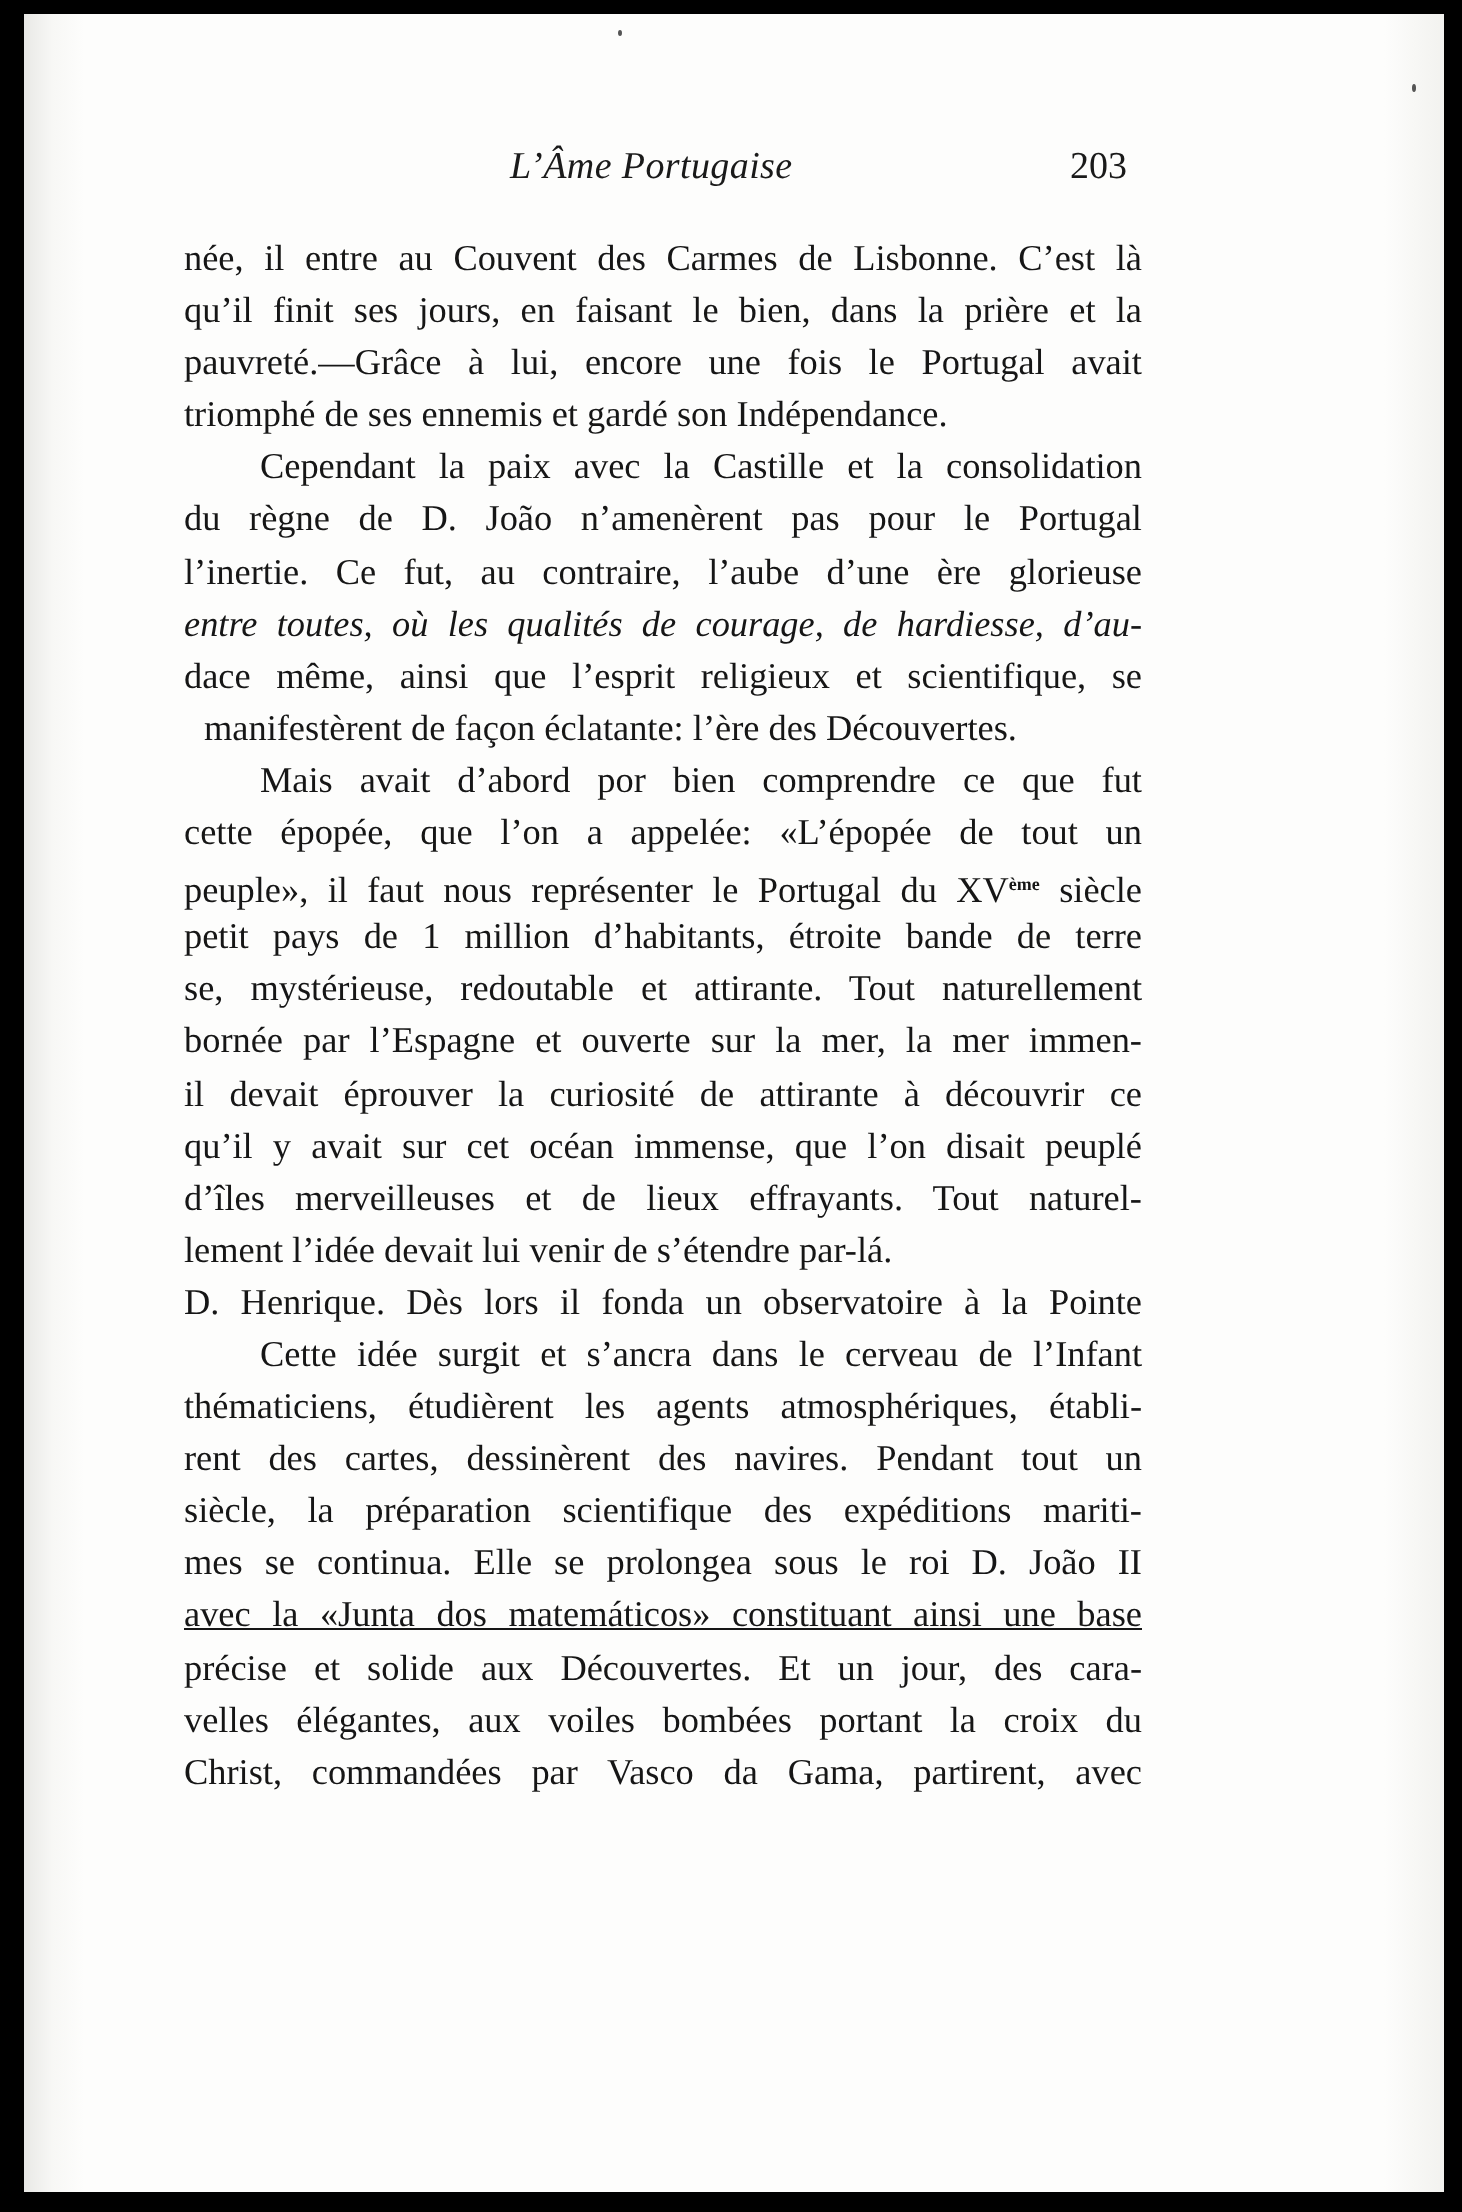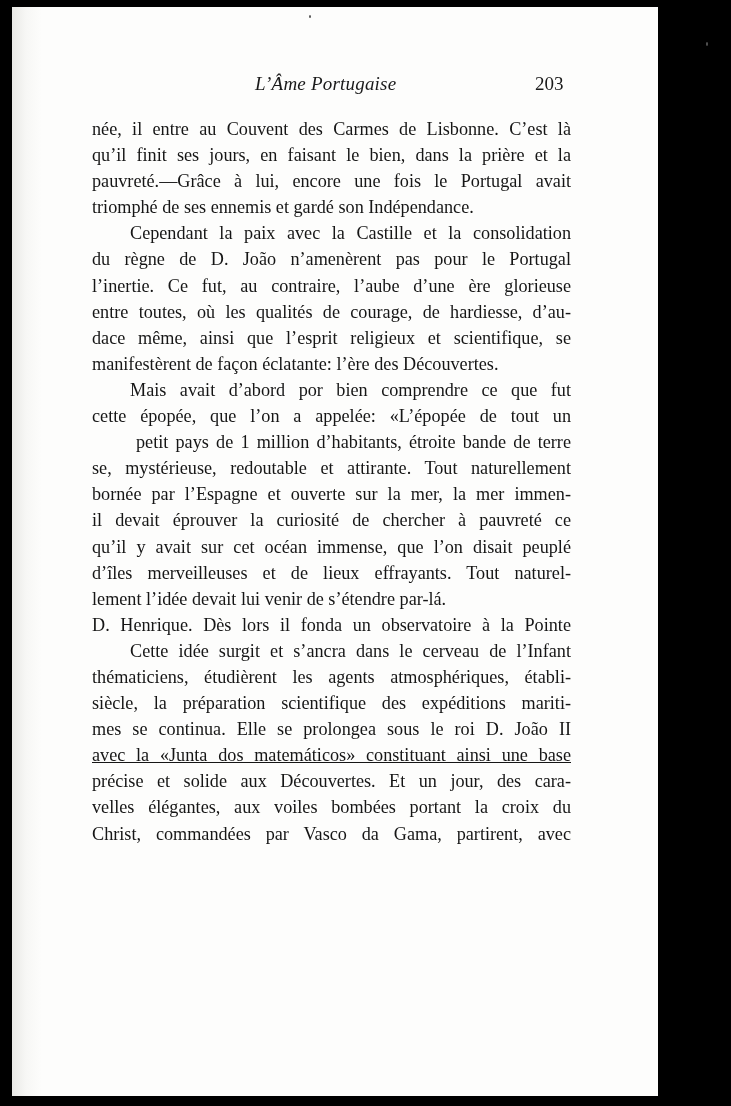--- a/index.html
+++ b/index.html
@@ -10,21 +10,21 @@
     body {
       width: 731px;
       height: 1106px;
       position: relative;
       overflow: hidden;
     }
     .page {
       position: absolute;
       left: 12px;
       top: 7px;
-      width: 646px;
+      width: 710px;
       height: 1089px;
       background: #fdfdfc;
       background-image: linear-gradient(90deg, #e9e9e6 0px, #f7f7f5 14px, #fdfdfc 30px, #fdfdfc 680px, #f2f2ef 710px);
     }
     .running-head {
       position: absolute;
       top: 66px;
       left: 0;
       width: 710px;
       height: 26px;
@@ -93,37 +93,39 @@
   <div class="text-block">
 
     <span class="line" style="white-space: normal;">née, il entre au Couvent des Carmes de Lisbonne. C’est là</span>
     <span class="line" style="white-space: normal;">qu’il finit ses jours, en faisant le bien, dans la prière et la</span>
     <span class="line" style="white-space: normal;">pauvreté.—Grâce à lui, encore une fois le Portugal avait</span>
     <span class="line last" style="white-space: normal;">triomphé de ses ennemis et gardé son Indépendance.</span>
 
     <span class="line indent" style="white-space: normal;">Cependant la paix avec la Castille et la consolidation</span>
     <span class="line" style="white-space: normal;">du règne de D. João n’amenèrent pas pour le Portugal</span>
     <span class="line" style="white-space: normal;">l’inertie. Ce fut, au contraire, l’aube d’une ère glorieuse</span>
-    <span class="line" style="white-space: normal;">entre toutes, où les qualités de courage, de hardiesse, d’au-</span>
+    <span class="line" style="white-space: normal; font-style: italic;">entre toutes, où les qualités de courage, de hardiesse, d’au-</span>
     <span class="line" style="white-space: normal;">dace même, ainsi que l’esprit religieux et scientifique, se</span>
-    <span class="line last" style="white-space: normal;">manifestèrent de façon éclatante: l’ère des Découvertes.</span>
+    <span class="line last" style="white-space: normal; margin-left: 10px;">manifestèrent de façon éclatante: l’ère des Découvertes.</span>
 
     <span class="line indent" style="white-space: normal;">Mais avait d’abord por bien comprendre ce que fut</span>
     <span class="line" style="white-space: normal;">cette épopée, que l’on a appelée: «L’épopée de tout un</span>
-    <span class="line" style="white-space: normal; margin-left: 44px;">petit pays de 1 million d’habitants, étroite bande de terre</span>
+    <span class="line" style="white-space: normal;"><span>peuple», il faut nous représenter le Portugal du XV</span><sup class="sc">ème</sup><span> siècle</span></span>
+    <span class="line" style="white-space: normal;">petit pays de 1 million d’habitants, étroite bande de terre</span>
     <span class="line" style="white-space: normal;">se, mystérieuse, redoutable et attirante. Tout naturellement</span>
     <span class="line" style="white-space: normal;">bornée par l’Espagne et ouverte sur la mer, la mer immen-</span>
-    <span class="line" style="white-space: normal;">il devait éprouver la curiosité de chercher à pauvreté ce</span>
+    <span class="line" style="white-space: normal;">il devait éprouver la curiosité de attirante à découvrir ce</span>
     <span class="line" style="white-space: normal;">qu’il y avait sur cet océan immense, que l’on disait peuplé</span>
     <span class="line" style="white-space: normal;">d’îles merveilleuses et de lieux effrayants. Tout naturel-</span>
     <span class="line last" style="white-space: normal;">lement l’idée devait lui venir de s’étendre par-lá.</span>
 
     <span class="line" style="white-space: normal;">D. Henrique. Dès lors il fonda un observatoire à la Pointe</span>
     <span class="line indent" style="white-space: normal;">Cette idée surgit et s’ancra dans le cerveau de l’Infant</span>
     <span class="line" style="white-space: normal;">thématiciens, étudièrent les agents atmosphériques, établi-</span>
+    <span class="line" style="white-space: normal;">rent des cartes, dessinèrent des navires. Pendant tout un</span>
     <span class="line" style="white-space: normal;">siècle, la préparation scientifique des expéditions mariti-</span>
     <span class="line" style="white-space: normal;">mes se continua. Elle se prolongea sous le roi D. João II</span>
     <span class="line" style="white-space: normal; text-decoration: underline;">avec la «Junta dos matemáticos» constituant ainsi une base</span>
     <span class="line" style="white-space: normal;">précise et solide aux Découvertes. Et un jour, des cara-</span>
     <span class="line" style="white-space: normal;">velles élégantes, aux voiles bombées portant la croix du</span>
     <span class="line" style="white-space: normal;">Christ, commandées par Vasco da Gama, partirent, avec</span>
   </div>
 
   <span class="speck" style="left:297px;top:8px;width:2px;height:3px;"></span>
   <span class="speck" style="left:694px;top:35px;width:2px;height:4px;"></span>

